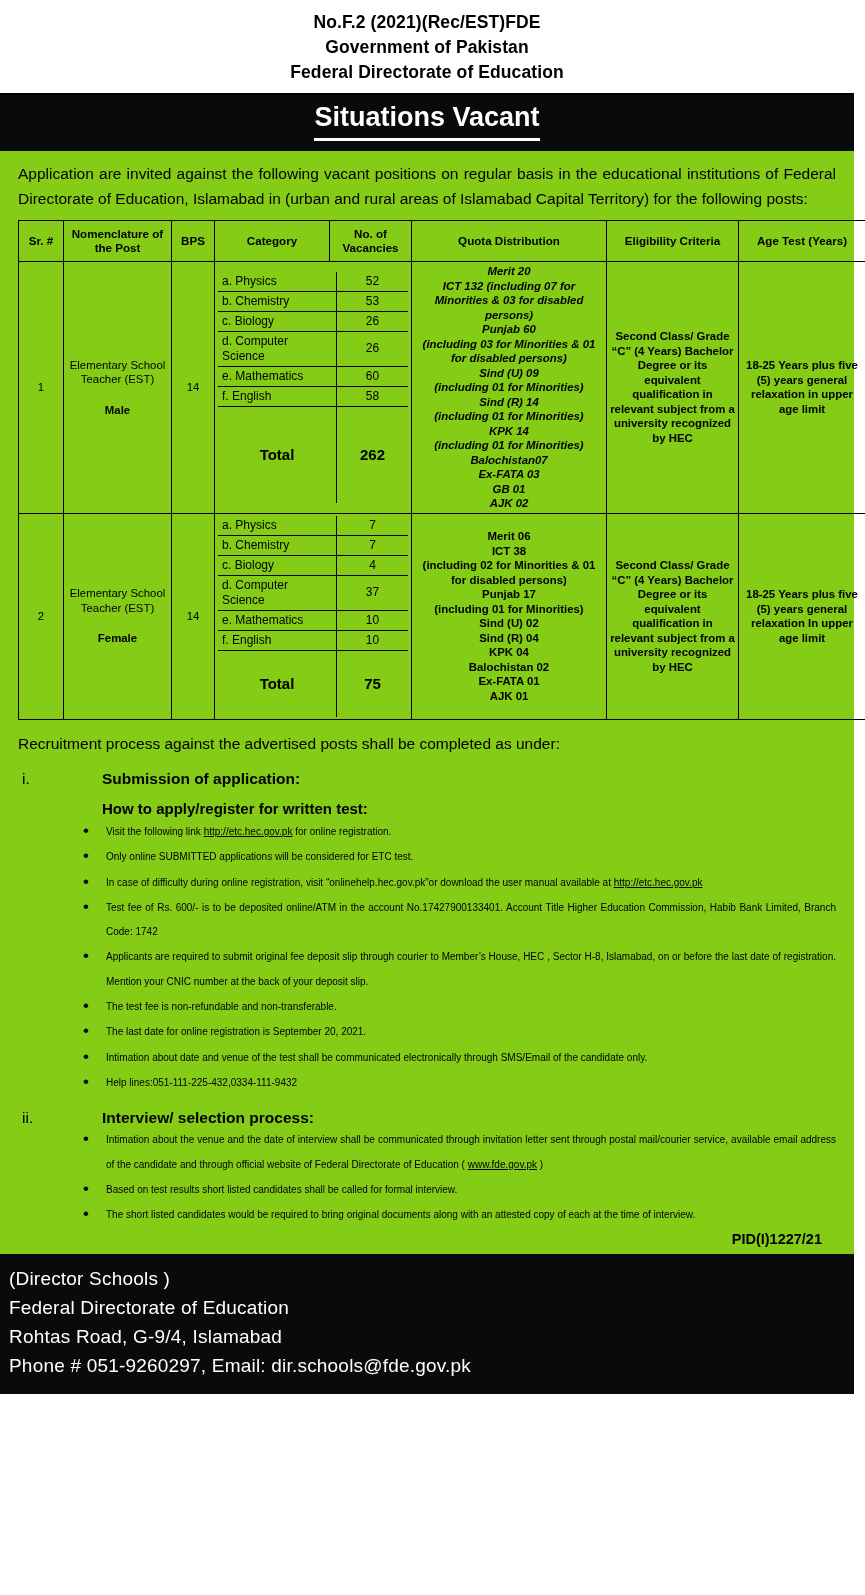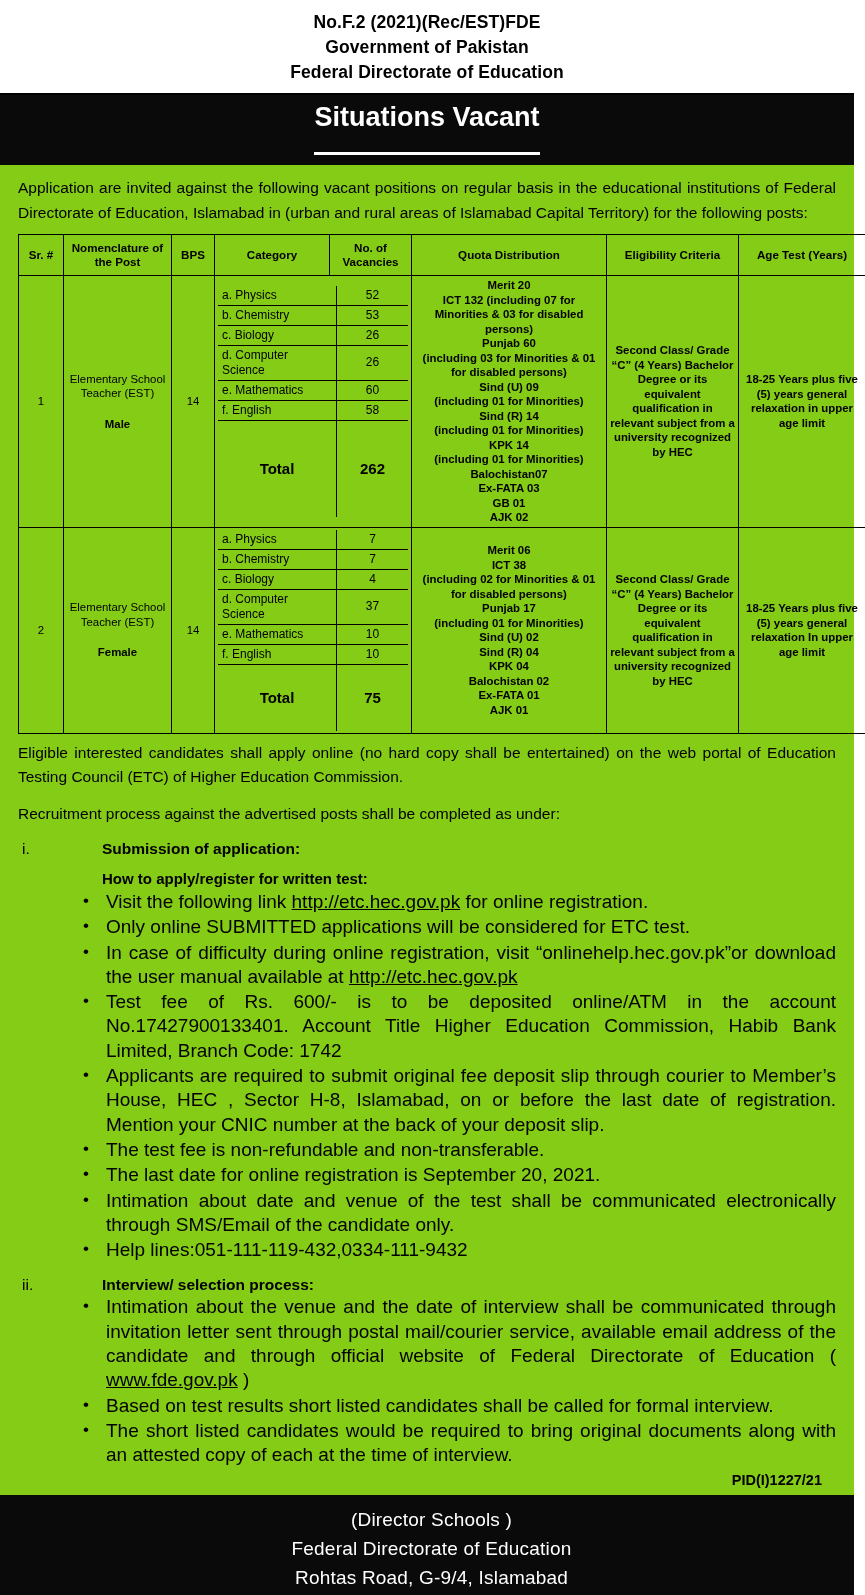--- a/index.html
+++ b/index.html
@@ -37,21 +37,21 @@
     background: #0a0a0a;
     color: #fff;
     text-align: center;
     padding: 6px 0 10px 0;
   }
   .banner .btext {
     display: inline-block;
     font-size: 27px;
     font-weight: bold;
     border-bottom: 3px solid #fff;
-    padding-bottom: 19px;
+    padding-bottom: 5px;
     line-height: 32px;
   }
 
   
   .body-wrap {
     padding: 11px 18px 0 18px;
   }
   .intro {
     font-size: 15.5px;
     line-height: 24.5px;
@@ -186,21 +186,21 @@
     font-size: 15px;
   }
 
   ul.bl {
     list-style: none;
     margin: 0;
     padding: 0 0 0 62px;
   }
   ul.bl li {
     position: relative;
-    font-size: 19px;
+    font-size: 10px;
     line-height: 24.3px;
     text-align: justify;
     padding-left: 26px;
     margin: 1px 0;
   }
   ul.bl li:before {
     content: "\2022";
     position: absolute;
     left: 3px;
     top: -1px;
@@ -213,21 +213,20 @@
     font-weight: bold;
     font-size: 14.5px;
     margin: 4px 14px 0 0;
     padding-bottom: 4px;
   }
 
   
   .footer {
     background: #0a0a0a;
     color: #fff;
-    text-align: center;
     padding: 10px 0 14px 9px;
     margin-top: 3px;
   }
   .footer .fline {
     font-size: 19px;
     line-height: 29px;
     letter-spacing: .2px;
   }
 </style>
 </head>
@@ -298,21 +297,21 @@
                   <td class="lbl">f. English</td>
                   <td class="num">58</td>
                 </tr>
                 <tr class="total-row">
                   <td class="lbl">Total</td>
                   <td class="num">262</td>
                 </tr>
               </tbody>
             </table>
           </td>
-          <td class="c-quota quota-cell" style="white-space:pre-line;">Merit  20
+          <td class="c-quota quota-cell" style="white-space:pre-line;font-style:italic;">Merit  20
 ICT  132 (including 07 for Minorities &amp; 03 for disabled persons)
 Punjab 60
 (including 03 for Minorities &amp; 01 for disabled persons)
 Sind (U) 09
 (including 01 for Minorities)
 Sind (R) 14
 (including 01 for Minorities)
 KPK 14
 (including 01 for Minorities)
 Balochistan07
@@ -375,38 +374,37 @@
 Balochistan  02
 Ex-FATA 01
 AJK  01</td>
           <td class="c-elig elig-cell">Second Class/ Grade “C”    (4 Years) Bachelor Degree or its equivalent qualification in relevant subject from a university recognized by HEC</td>
           <td class="c-age age-cell">18-25 Years plus five (5) years general relaxation In upper age limit</td>
         </tr>
 
       </tbody>
     </table>
 
-    <p class="para">Eligible interested candidates shall apply online (no hard copy shall be entertained) on the web portal of Education Testing Council (ETC) of Higher Education Commission.</p>
     <p class="para tight">Recruitment process against the advertised posts shall be completed as under:</p>
 
     <div class="numbered">
       <div class="rn">i.</div>
       <div class="ntext">Submission of application:</div>
     </div>
     <div class="subhead">How to apply/register for written test:</div>
     <ul class="bl" id="list-0">
         <li><span>Visit the following link </span><span class="u">http://etc.hec.gov.pk</span><span> for online registration.</span></li>
         <li><span>Only online SUBMITTED applications will be considered for ETC test.</span></li>
         <li><span>In case of difficulty during online registration, visit “onlinehelp.hec.gov.pk”or download the user manual available at </span><span class="u">http://etc.hec.gov.pk</span></li>
         <li><span>Test fee of Rs. 600/- is to be deposited online/ATM in the account No.17427900133401. Account Title Higher Education Commission, Habib Bank Limited, Branch Code: 1742</span></li>
         <li><span>Applicants are required to submit original fee deposit slip through courier to Member’s House, HEC , Sector H-8, Islamabad, on or before the last date of registration. Mention your CNIC number at the back of your deposit slip.</span></li>
         <li><span>The test fee is non-refundable and non-transferable.</span></li>
         <li><span>The last date for online registration is September 20, 2021.</span></li>
         <li><span>Intimation about date and venue of the test shall be communicated electronically through SMS/Email of the candidate only.</span></li>
-        <li><span>Help lines:051-111-119-432,0334-111-9432</span></li>
+        <li><span>Help lines:051-111-225-432,0334-111-9432</span></li>
       </ul>
 
     <div class="numbered">
       <div class="rn">ii.</div>
       <div class="ntext">Interview/ selection process:</div>
     </div>
     <ul class="bl" id="list-1">
         <li><span>Intimation about the venue and the date of interview shall be communicated through invitation letter sent through postal mail/courier service, available email address of the candidate and through official website of Federal Directorate of Education ( </span><span class="u">www.fde.gov.pk</span><span> )</span></li>
         <li><span>Based on test results short listed candidates shall be called for formal interview.</span></li>
         <li><span>The short listed candidates would be required to bring original documents along with an attested copy of each at the time of interview.</span></li>

